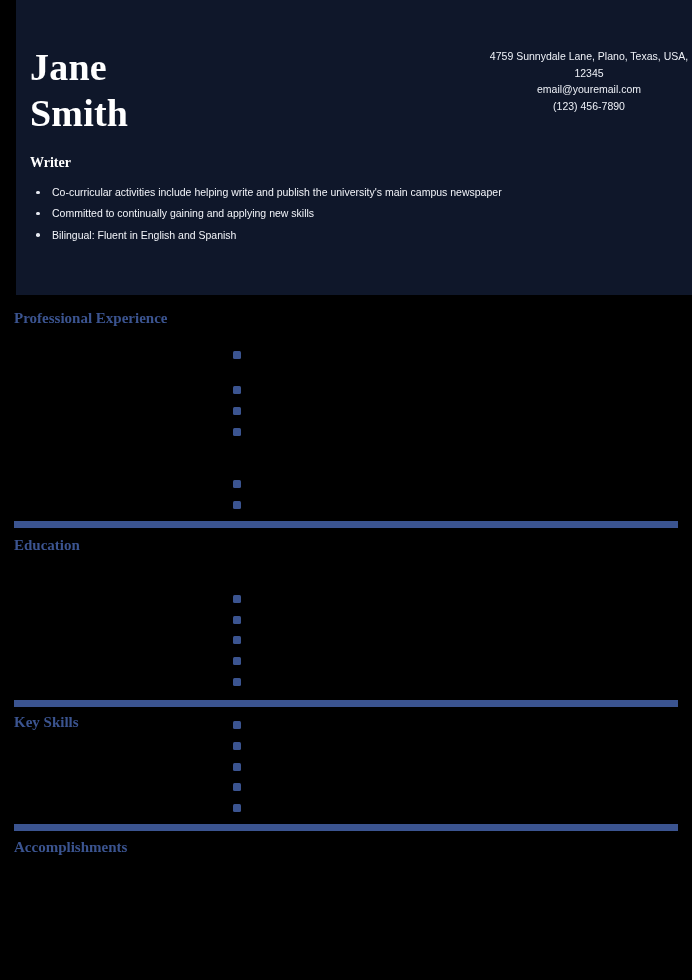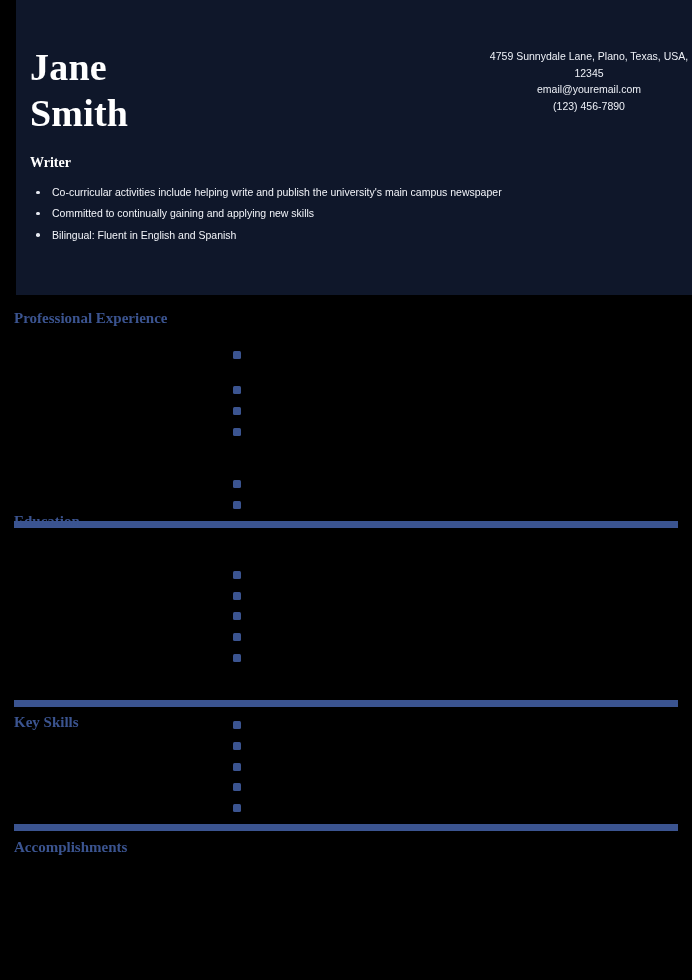--- a/index.html
+++ b/index.html
@@ -180,21 +180,21 @@
     <div class="marker" style="left:233px;top:56px;"></div>
     <div class="marker" style="left:233px;top:91px;"></div>
     <div class="marker" style="left:233px;top:112px;"></div>
     <div class="marker" style="left:233px;top:133px;"></div>
     <div class="marker" style="left:233px;top:185px;"></div>
     <div class="marker" style="left:233px;top:206px;"></div>
   </div>
 
   <div class="divider" style="top:521px;"></div>
 
-  <div class="section" style="top:504px;height:216px;">
+  <div class="section" style="top:528px;height:216px;">
     <div class="section-title" style="top:8px;">Education</div>
 
     <div class="marker" style="left:233px;top:67px;"></div>
     <div class="marker" style="left:233px;top:88px;"></div>
     <div class="marker" style="left:233px;top:108px;"></div>
     <div class="marker" style="left:233px;top:129px;"></div>
     <div class="marker" style="left:233px;top:150px;"></div>
   </div>
 
   <div class="divider" style="top:700px;"></div>

